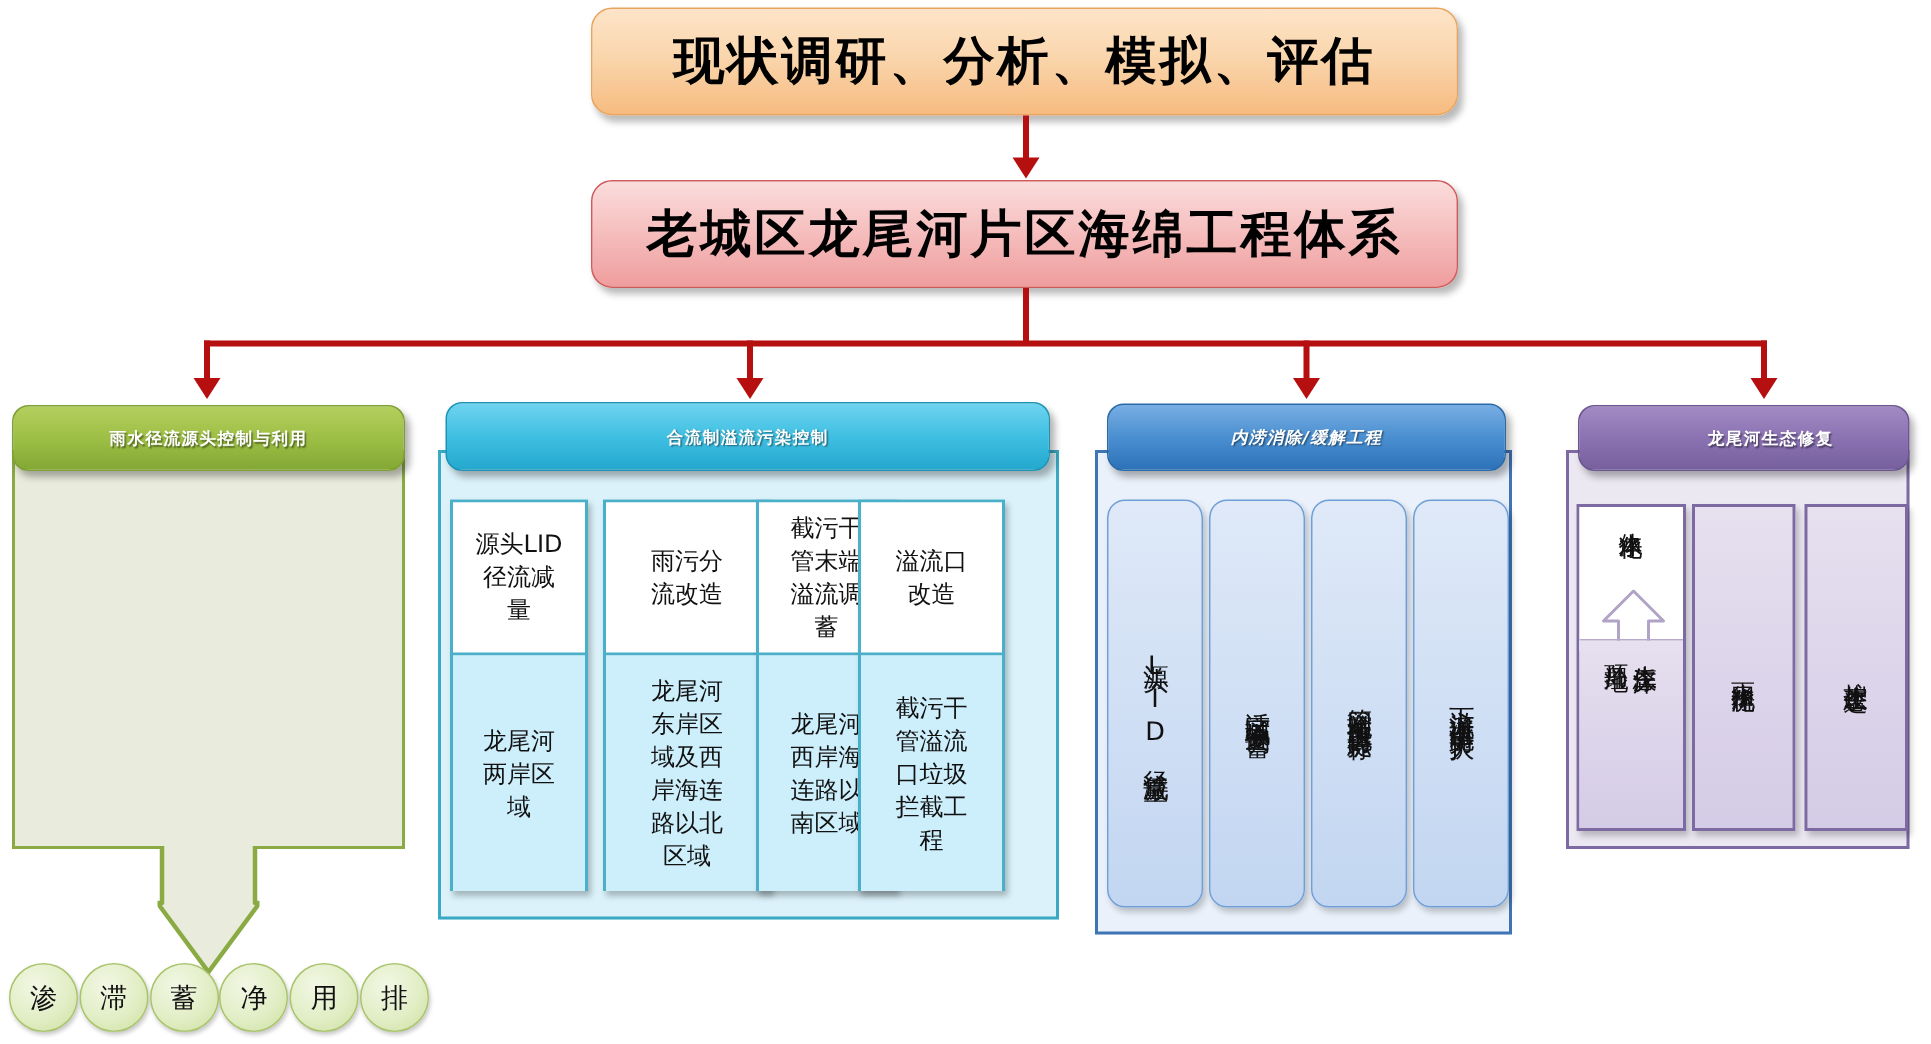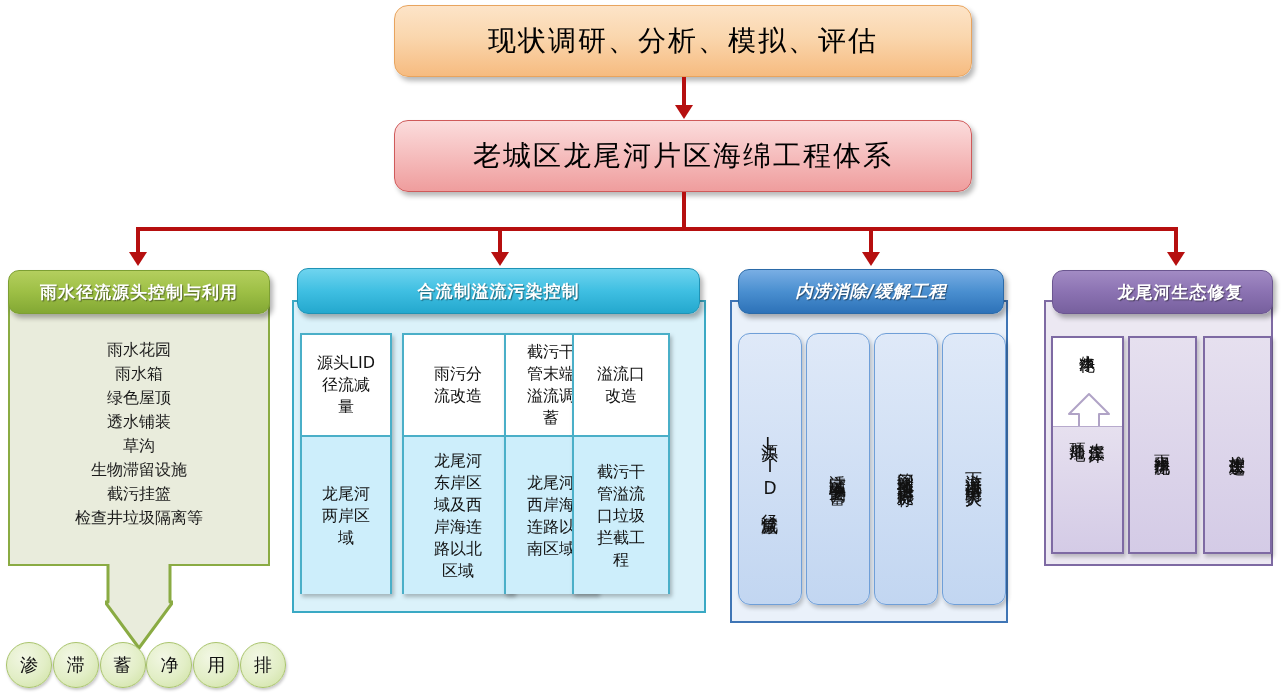--- a/index.html
+++ b/index.html
@@ -4,40 +4,40 @@
 <style>
   html,body{margin:0;padding:0;background:#ffffff;}
   body{width:1287px;height:696px;position:relative;overflow:hidden;
        font-family:"DejaVu Sans","Liberation Sans",sans-serif;}
   #stage{position:absolute;left:0;top:0;width:1287px;height:696px;}
   .abs{position:absolute;box-sizing:border-box;}
 
   
   .toprow{display:flex;align-items:center;justify-content:center;
           border-radius:14px;text-align:center;}
-  .toprow span{font-size:28px;font-weight:normal;color:#000;letter-spacing:2px;}
+  .toprow span{font-size:34px;font-weight:bold;color:#000;letter-spacing:2px;}
   #box-survey{left:394px;top:5px;width:578px;height:72px;
      background:linear-gradient(180deg,#fde4c8 0%,#fad6ad 45%,#f6bb80 100%);
      border:1px solid #e8a45e;
      box-shadow:3px 4px 5px rgba(0,0,0,.28);}
   #box-system{left:394px;top:120px;width:578px;height:72px;
      background:linear-gradient(180deg,#fbdcdc 0%,#f6c0c0 45%,#ef9d9d 100%);
      border:1px solid #cf5a5a;
      box-shadow:3px 4px 5px rgba(0,0,0,.28);text-align:right;}
 
   
   .red{background:#b60f0f;}
   .redtri{width:0;height:0;border-left:9px solid transparent;
           border-right:9px solid transparent;border-top:14px solid #b60f0f;}
 
   
   .colhdr{display:flex;align-items:center;justify-content:center;
           border-radius:11px;text-align:center;z-index:5;
           box-shadow:3px 4px 5px rgba(0,0,0,.3);}
-  .colhdr span{font-size:17px;font-weight:bold;color:#ffffff;
+  .colhdr span{font-size:11px;font-weight:bold;color:#ffffff;
           text-shadow:1px 1px 1px rgba(0,0,0,.45);letter-spacing:1px;}
 
   
   #g-body{left:8px;top:300px;width:262px;height:266px;
      background:#e9ecdc;border:2px solid #8aab43;}
   #g-hdr{left:8px;top:270px;width:262px;height:44px;
      background:linear-gradient(180deg,#b4cf5e 0%,#9dbf45 50%,#83a834 100%);
      border:1px solid #7d9f33;}
   #g-list{left:10px;top:338px;width:258px;text-align:center;}
   #g-list div{font-size:16px;color:#1b1b1b;line-height:24px;}
@@ -127,30 +127,20 @@
   <div class="abs red" style="left:869px;top:227px;width:4px;height:28px;"></div>
   <div class="abs redtri" style="left:862px;top:252px;"></div>
 
   <div class="abs red" style="left:1174px;top:227px;width:4px;height:28px;"></div>
   <div class="abs redtri" style="left:1167px;top:252px;"></div>
 
   <div class="abs" id="g-body"></div>
   <div class="abs colhdr" id="g-hdr">
     <span>雨水径流源头控制与利用</span>
   </div>
-  <div class="abs" id="g-list">
-    <div>雨水花园</div>
-    <div>雨水箱</div>
-    <div>绿色屋顶</div>
-    <div>透水铺装</div>
-    <div>草沟</div>
-    <div>生物滞留设施</div>
-    <div>截污挂篮</div>
-    <div>检查井垃圾隔离等</div>
-  </div>
 
   <svg class="abs" id="g-arrow" viewBox="0 0 68 90">
     <polygon points="3,0 65,0 65,42 68,42 34,88 0,42 3,42" fill="#e9ecdc" stroke="#8aab43" stroke-width="3" stroke-linejoin="round"></polygon>
     <rect x="0" y="0" width="68" height="4" fill="#e9ecdc"></rect>
   </svg>
 
   <div class="abs circles">
     <div class="circ">
         <span>渗</span>
       </div>

